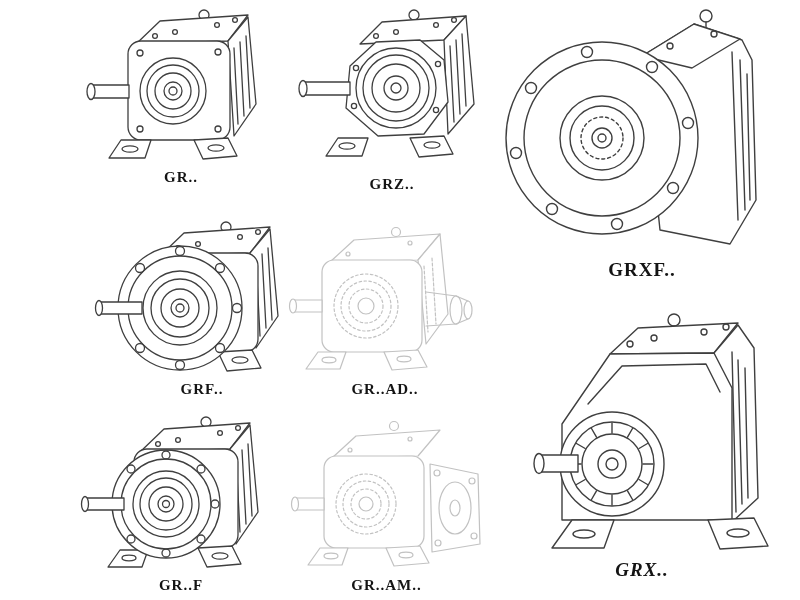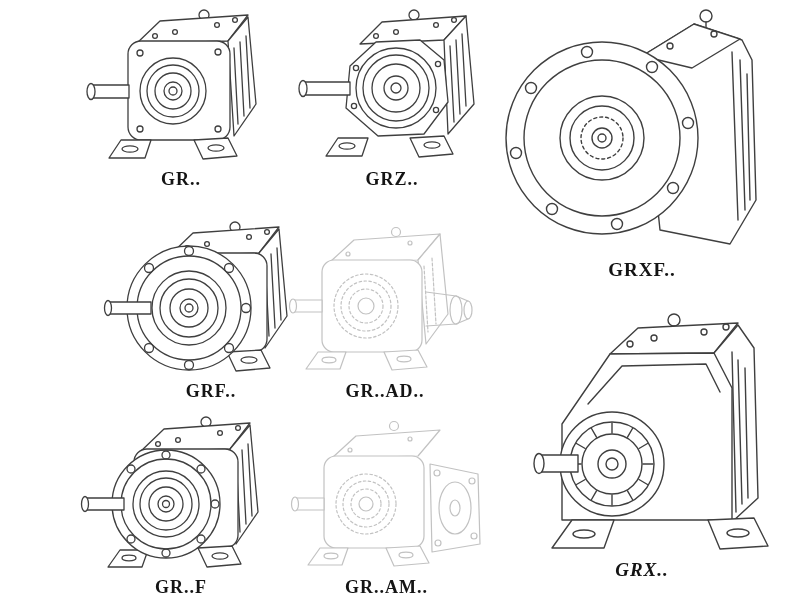--- a/index.html
+++ b/index.html
@@ -1,19 +1,19 @@
 <!DOCTYPE html>
 <html><head>
 <meta charset="utf-8">
 <style>
   html,body{margin:0;padding:0;width:800px;height:600px;background:#ffffff;overflow:hidden;}
   .board{position:relative;width:800px;height:600px;font-family:"Liberation Serif",serif;}
   .cell{position:absolute;margin:0;display:flex;flex-direction:column;align-items:center;}
   .cell svg{display:block;}
-  .lbl{font-weight:700;font-size:18px;letter-spacing:1px;color:#141414;margin-top:3px;white-space:nowrap;}
+  .lbl{font-weight:700;font-size:15px;letter-spacing:1px;color:#141414;margin-top:3px;white-space:nowrap;}
   .lbl-lg{font-size:19px;}
 </style>
 </head>
 <body>
 
 <div class="board">
 
   <figure class="cell" style="left:76px;top:6px;">
     <svg width="210" height="160" viewBox="0 0 210 160">
       <g fill="none" stroke="#3f3f3f" stroke-width="1.3" stroke-linejoin="round" stroke-linecap="round">
@@ -50,21 +50,21 @@
           <polygon points="45,134 75,134 69,152 33,152" fill="#fff"></polygon>
             <ellipse cx="54" cy="143" rx="8" ry="3.2"></ellipse>
           <polygon points="118,134 152,132 161,150 127,153" fill="#fff"></polygon>
             <ellipse cx="140" cy="142" rx="8" ry="3.2"></ellipse>
         </g>
       </g>
     </svg>
     <figcaption class="lbl">GR..</figcaption>
   </figure>
 
-  <figure class="cell" style="left:292px;top:6px;">
+  <figure class="cell" style="left:292px;top:6px;gap:7px;">
     <svg width="200" height="160" viewBox="0 0 200 160">
       <g fill="none" stroke="#3f3f3f" stroke-width="1.3" stroke-linejoin="round" stroke-linecap="round">
         <g>
             <circle cx="122" cy="9" r="5"></circle>
             <line x1="122" y1="14" x2="122" y2="20"></line>
           </g>
         <polygon points="68,38 90,16 174,10 152,34" fill="#fff"></polygon>
         <circle cx="84" cy="30" r="2.4"></circle>
           <circle cx="104" cy="26" r="2.4"></circle>
         <circle cx="144" cy="19" r="2.4"></circle>
@@ -131,21 +131,21 @@
             <circle cx="110" cy="134" r="32"></circle>
           <circle cx="110" cy="134" r="21" stroke-dasharray="3 3"></circle>
           <circle cx="110" cy="134" r="10"></circle>
             <circle cx="110" cy="134" r="4"></circle>
         </g>
       </g>
     </svg>
     <figcaption class="lbl lbl-lg">GRXF..</figcaption>
   </figure>
 
-  <figure class="cell" style="left:101px;top:218px;align-items:center;">
+  <figure class="cell" style="left:92px;top:218px;align-items:center;">
     <svg width="220" height="160" viewBox="0 0 220 160">
       <g fill="none" stroke="#3f3f3f" stroke-width="1.3" stroke-linejoin="round" stroke-linecap="round">
         <g>
             <circle cx="134" cy="9" r="5"></circle>
             <line x1="134" y1="14" x2="134" y2="20"></line>
           </g>
         <polygon points="68,38 92,15 178,9 158,35" fill="#fff"></polygon>
         <circle cx="86" cy="30" r="2.4"></circle>
           <circle cx="106" cy="26" r="2.4"></circle>
         <circle cx="148" cy="19" r="2.4"></circle>

